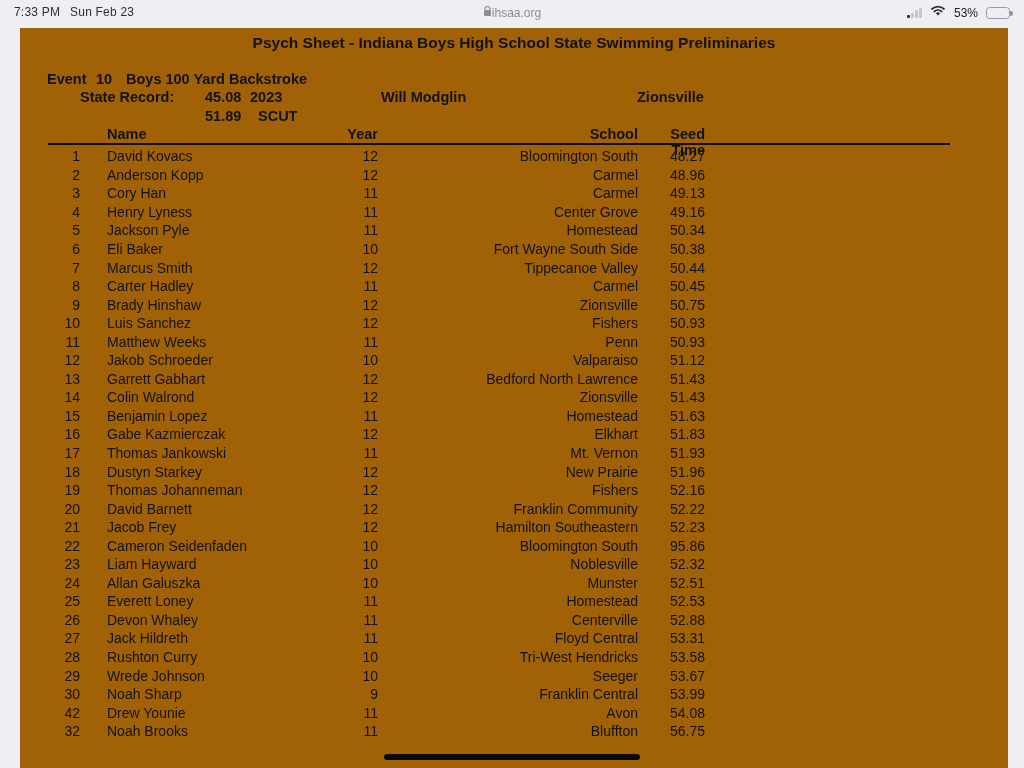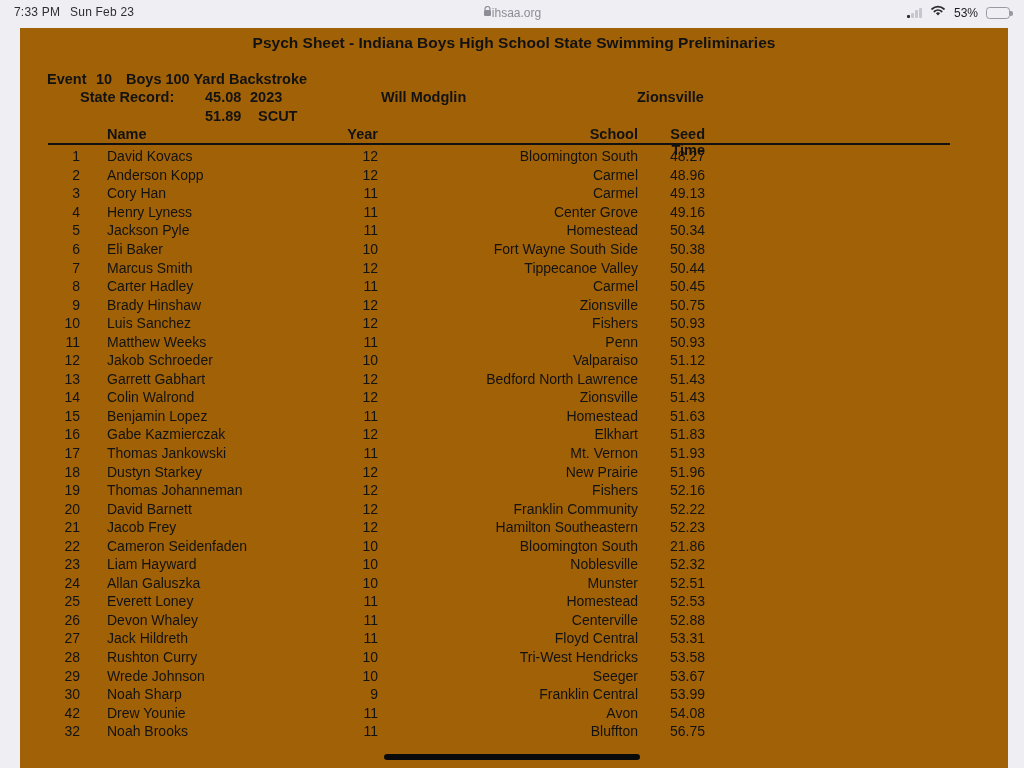--- a/index.html
+++ b/index.html
@@ -329,21 +329,21 @@
     <span class="c-school">Hamilton Southeastern</span>
     <span class="c-seed">52.23</span>
   </div>
       <div class="srow">
     <span class="c-rank">22</span>
     <span class="c-gap1"></span>
     <span class="c-name">Cameron Seidenfaden</span>
     <span class="c-year">10</span>
     <span class="c-gap2"></span>
     <span class="c-school">Bloomington South</span>
-    <span class="c-seed">21.86</span>
+    <span class="c-seed">95.86</span>
   </div>
       <div class="srow">
     <span class="c-rank">23</span>
     <span class="c-gap1"></span>
     <span class="c-name">Liam Hayward</span>
     <span class="c-year">10</span>
     <span class="c-gap2"></span>
     <span class="c-school">Noblesville</span>
     <span class="c-seed">52.32</span>
   </div>

